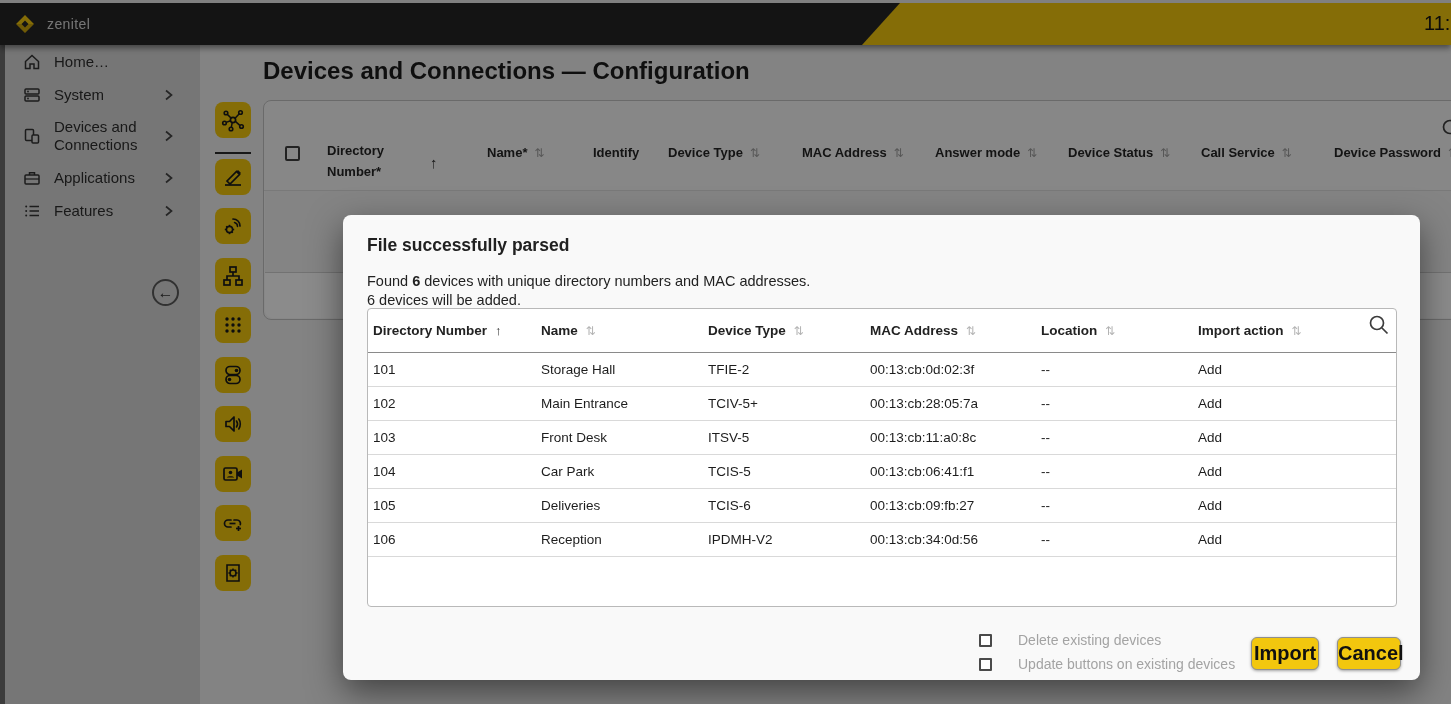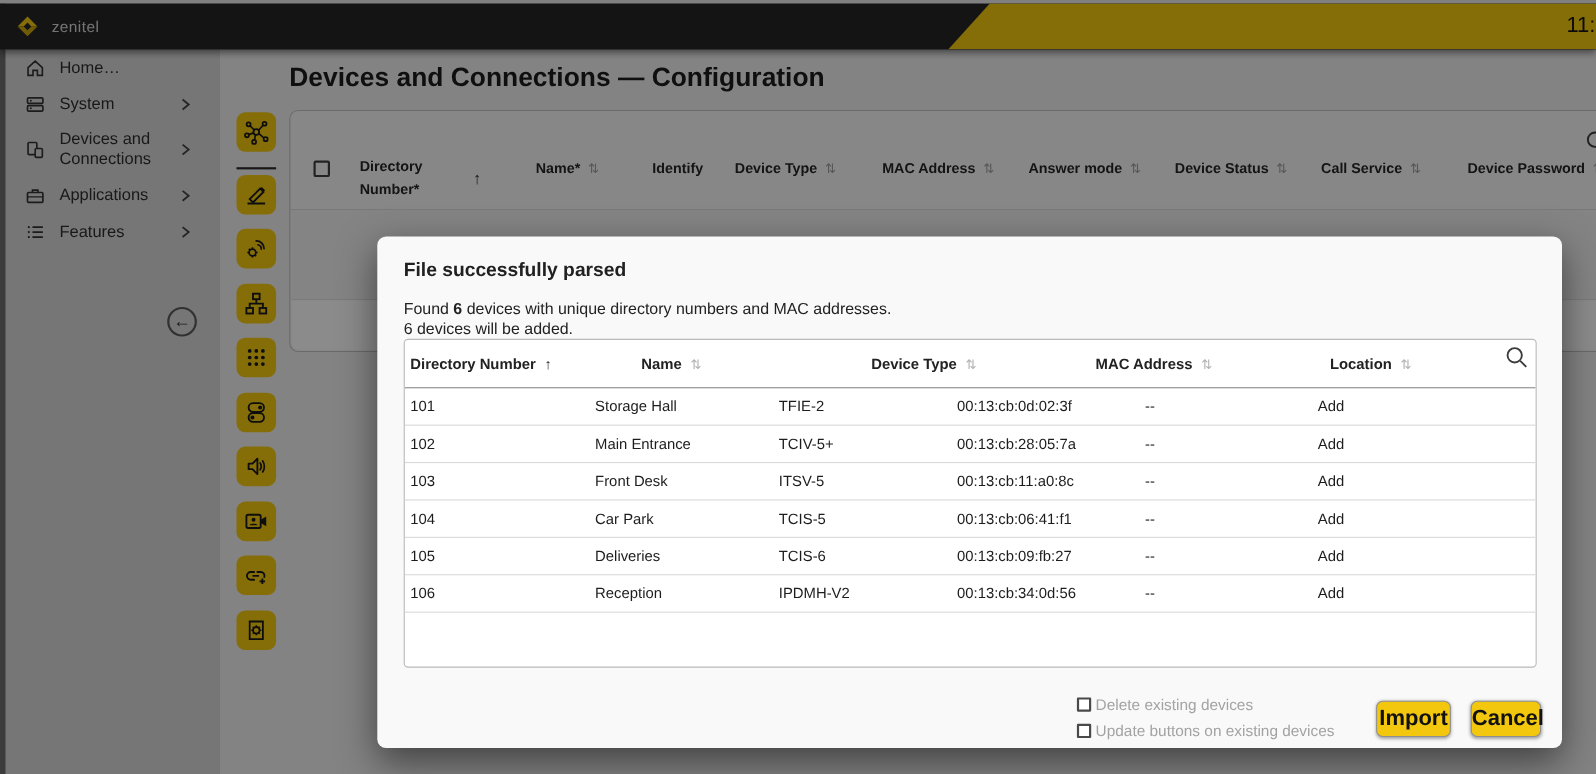--- a/index.html
+++ b/index.html
@@ -60,29 +60,29 @@
     position:absolute; left:343px; top:215px; width:1077px; height:465px; z-index:100;
     background:#f9f9f9; border-radius:8px; box-shadow:0 12px 34px rgba(0,0,0,.5);
   }
   .modal-title { position:absolute; left:24px; top:20px; font-size:17.5px; font-weight:bold; color:#212121;text-align:center; }
   .modal-text { position:absolute; left:24px; top:57px; font-size:14.5px; color:#222; line-height:19px; }
   .mtable {
     position:absolute; left:24px; top:93px; width:1030px; height:299px;
     background:#fff; border:1px solid #b9b9b9; border-radius:4px; overflow:hidden;
   }
   .mt-grid { display:grid; grid-template-columns:168px 167px 162px 171px 157px auto; align-items:center; }
-  .mt-head { height:44px; border-bottom:1px solid #8a8a8a;gap:42px; }
+  .mt-head { height:44px; border-bottom:1px solid #8a8a8a; }
   .mt-head .cell { font-size:13.5px; font-weight:bold; color:#222; padding-left:5px; cursor:pointer; white-space:nowrap; }
   .mt-head .sort { color:#b3b3b3; font-weight:normal; font-size:12px; margin-left:8px; }
   .mt-head .sort-active { color:#2a2a2a; font-weight:bold; font-size:13px; margin-left:8px; }
   .mt-row { height:34px; border-bottom:1px solid #d9d9d9; }
   .mt-row .cell { font-size:13.5px; color:#1d1d1d; padding-left:5px; white-space:nowrap; }
   .mt-search { position:absolute; top:4px; right:5px; width:24px; height:24px; cursor:pointer; }
   .opts { position:absolute; left:636px; top:417px; }
-  .opt-row { display:flex; align-items:center; gap:4px; margin-bottom:8px; }
+  .opt-row { display:flex; align-items:center; gap:26px; margin-bottom:8px; }
   .opt-box { width:13px; height:13px; border:2px solid #4a4a4a; border-radius:1px; background:#fff; cursor:pointer; flex:0 0 13px; }
   .opt-lbl { font-size:14px; color:#a3a3a3; }
   .btn {
     position:absolute; top:422px; height:33px; background:#F2C70E; border:1px solid #8f8f8f;
     border-radius:6px; font-family:"Liberation Sans",sans-serif; font-size:20px; font-weight:bold; color:#111;
     cursor:pointer; box-shadow:0 1px 3px rgba(0,0,0,.35);
   }
   .btn-import { left:908px; width:68px; }
   .btn-cancel { left:994px; width:64px; }
   svg { display:block; }

